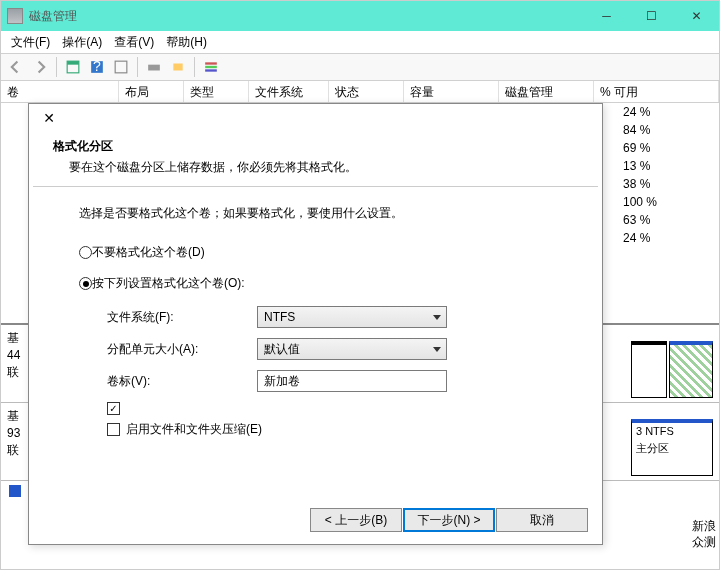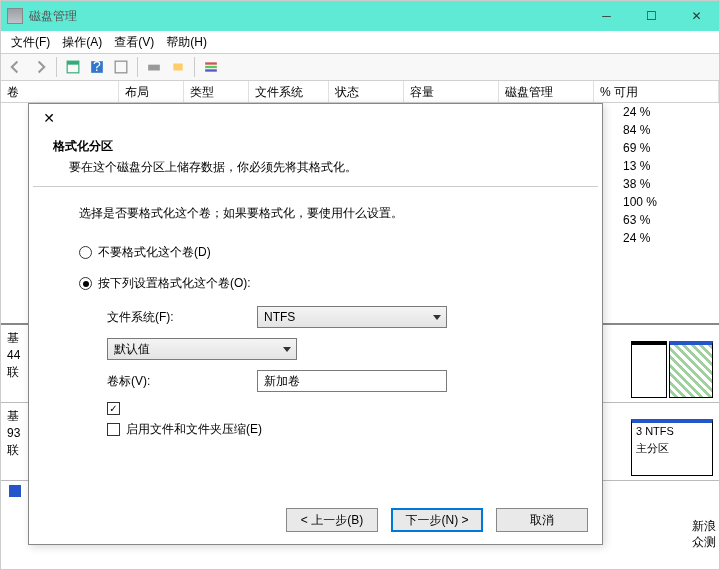--- a/index.html
+++ b/index.html
@@ -38,32 +38,32 @@
 .dialog{position:absolute;left:28px;top:103px;width:575px;height:442px;background:#fff;border:1px solid #888;box-shadow:2px 2px 8px rgba(0,0,0,0.15)}
 .dlg-title{height:28px;display:flex;align-items:center;padding:0 8px}
 .dlg-title .t{flex:1}
 .dlg-close{width:24px;height:24px;display:flex;align-items:center;justify-content:center;font-size:14px}
 .dlg-head{padding:6px 24px 10px}
 .dlg-head .h1{font-weight:600;margin-bottom:4px}
 .dlg-head .sub{padding-left:16px;color:#000}
 .dlg-sep{height:1px;background:#ccc;margin:0 4px}
 .dlg-body{padding:18px 40px 0 50px}
 .dlg-body .prompt{margin-bottom:22px}
-.radio{display:flex;align-items:center;margin-bottom:14px;gap:6px}
+.radio{display:flex;align-items:center;margin-bottom:14px;}
 .radio .r{width:13px;height:13px;border:1px solid #333;border-radius:50%;display:flex;align-items:center;justify-content:center}
 .radio .r.sel::after{content:"";width:6px;height:6px;background:#000;border-radius:50%}
 .formrow{display:flex;align-items:center;margin:8px 0 10px 28px}
 .formrow .lbl{width:150px}
 .formrow select,.formrow input[type=text]{width:190px;height:22px;border:1px solid #7a7a7a;padding:2px 6px;font-size:12px;background:#fff}
 .formrow select{appearance:none;background:linear-gradient(#f4f4f4,#e4e4e4);padding-right:18px}
 .selwrap{position:relative;width:190px}
 .selwrap::after{content:"";position:absolute;right:6px;top:9px;border-left:4px solid transparent;border-right:4px solid transparent;border-top:5px solid #333;pointer-events:none}
 .chk{display:flex;align-items:center;margin:6px 0 6px 28px;gap:6px}
 .chk .c{width:13px;height:13px;border:1px solid #333;display:flex;align-items:center;justify-content:center;font-size:10px;line-height:10px}
-.dlg-btns{position:absolute;bottom:12px;right:14px;display:flex;gap:13px}
+.dlg-btns{position:absolute;bottom:12px;right:14px;display:flex;gap:1px}
 .dlg-btns button{width:92px;height:24px;border:1px solid #888;background:#e9e9e9;font-size:12px}
 .dlg-btns button.primary{border:2px solid #0078d7;background:#e9e9e9}
 .watermark{position:absolute;right:4px;bottom:20px;font-size:16px;color:#d8d8d8;pointer-events:none;text-align:right;line-height:16px}
 </style>
 </head>
 <body>
 
 <div class="window">
   <div class="titlebar">
     <div class="icon"></div>
@@ -201,20 +201,21 @@
     <div class="radio">
       <div class="r sel"></div>
       <span>按下列设置格式化这个卷(O):</span>
     </div>
 
     <div class="formrow">
       <div class="lbl">文件系统(F):</div>
       <div class="selwrap"><select><option>NTFS</option></select></div>
     </div>
     <div class="formrow">
+      <div class="lbl">分配单元大小(A):</div>
       <div class="selwrap"><select><option>默认值</option></select></div>
     </div>
     <div class="formrow">
       <div class="lbl">卷标(V):</div>
       <input type="text" value="新加卷" style="">
     </div>
 
     <div class="chk">
       <div class="c">✓</div>
     </div>

